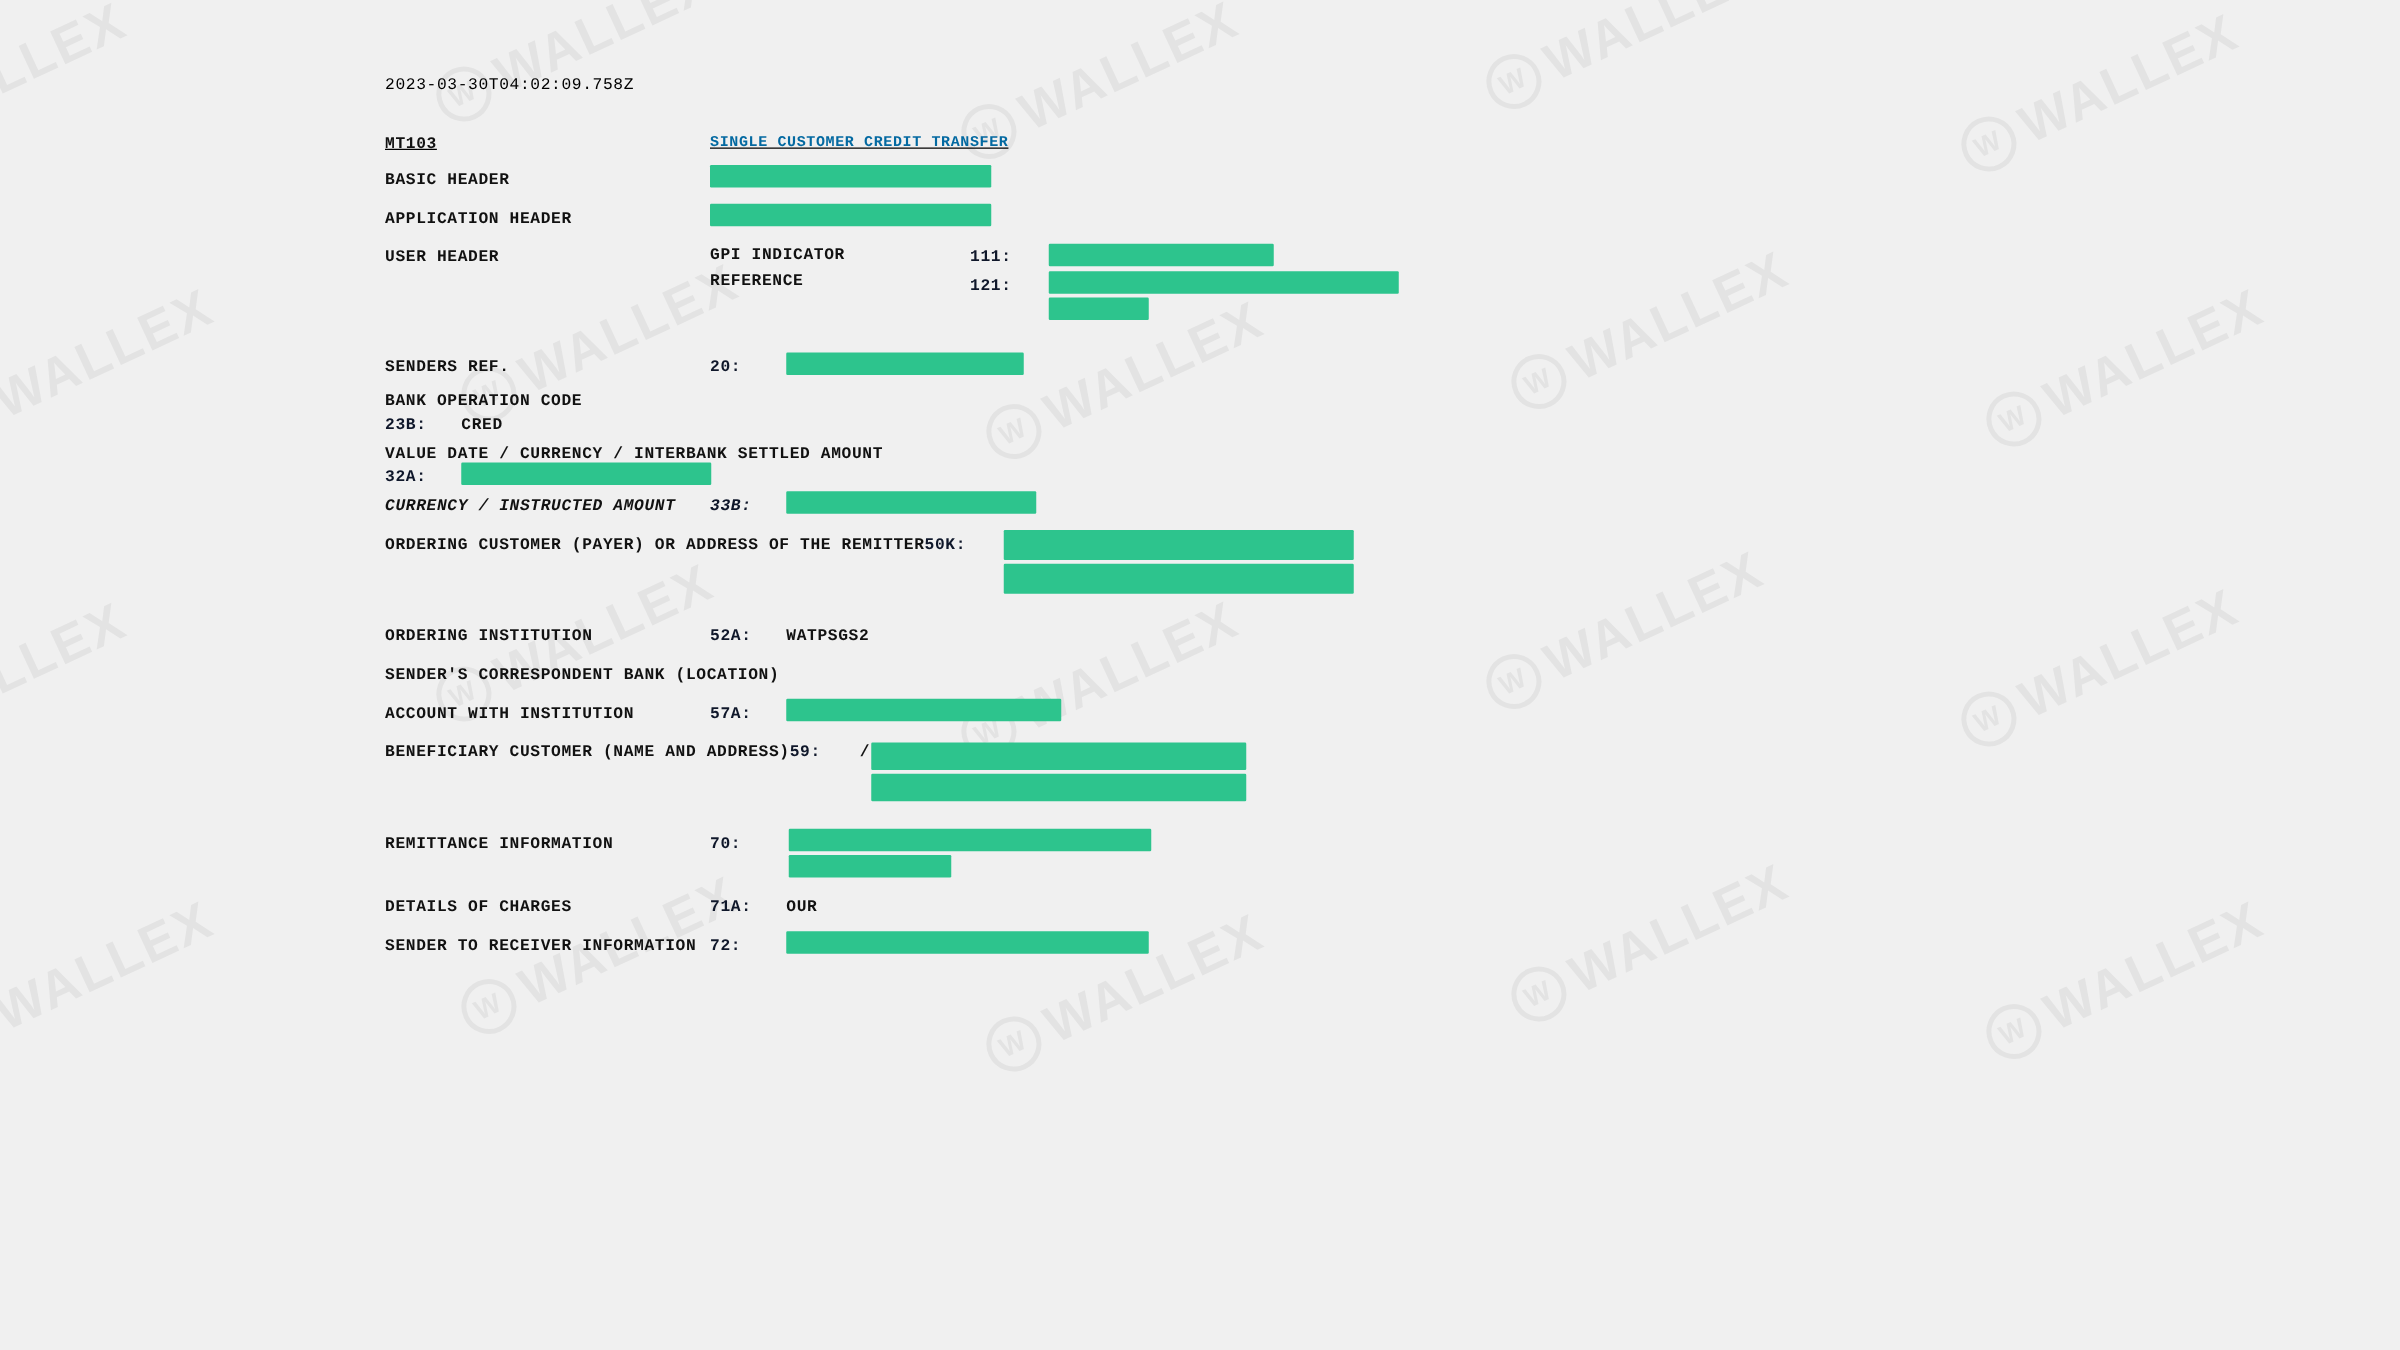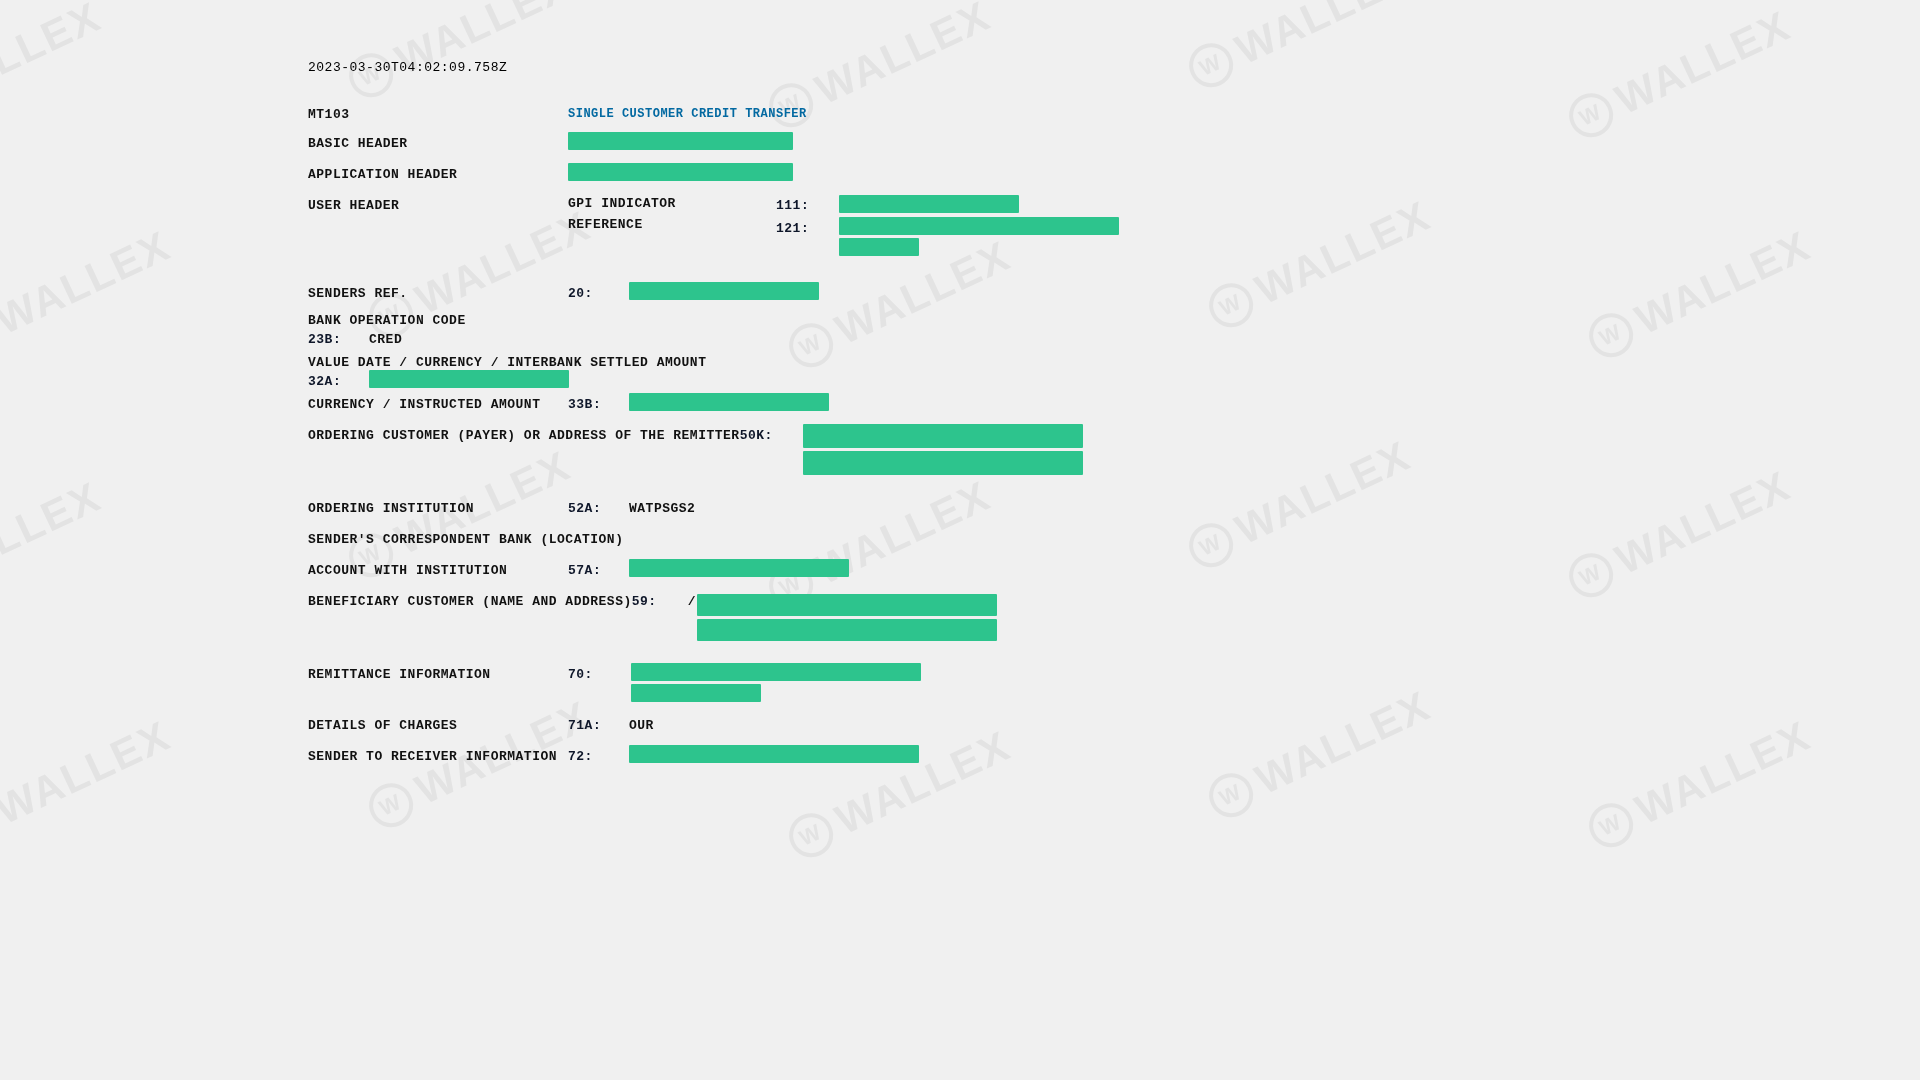--- a/index.html
+++ b/index.html
@@ -111,20 +111,21 @@
       gap: 6px;
       flex: 1;
       flex-wrap: wrap;
     }
 
     .header-row {
       display: flex;
       align-items: flex-start;
       margin-bottom: 2px;
       min-height: 27px;
+      text-decoration: underline;
     }
 
     .mt103-title {
       font-family: 'Courier New', Courier, monospace;
       font-size: 12px;
       font-weight: bold;
       color: #0369a1;
       letter-spacing: 0.5px;
       padding-top: 4px;
     }
@@ -294,21 +295,21 @@
   </div>
 
   <div class="field-row" style="margin-bottom: 4px; flex-direction: column;">
     <div class="field-label">VALUE DATE / CURRENCY / INTERBANK SETTLED AMOUNT</div>
     <div class="value-section">
       <span class="field-code">32A:</span>
       <span class="green-bar" style="width: 200px;"></span>
     </div>
   </div>
 
-  <div class="field-row" style="margin-bottom: 4px;">
+  <div class="field-row" style="margin-bottom: 4px; font-style: italic;">
     <div class="field-label">CURRENCY / INSTRUCTED AMOUNT</div>
     <div class="value-section">
       <span class="field-code">33B:</span>
       <span class="green-bar" style="width: 200px;"></span>
     </div>
   </div>
 
   <div class="field-row" style="margin-bottom: 4px;">
     <div class="field-label">ORDERING CUSTOMER (PAYER) OR ADDRESS OF THE REMITTER</div>
     <div style="display: flex; align-items: flex-start; gap: 8px;">

